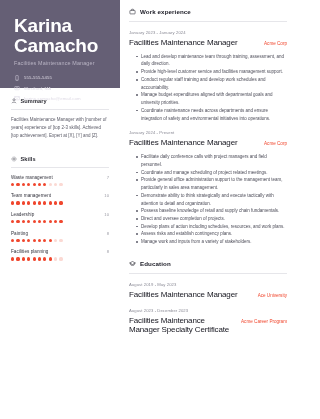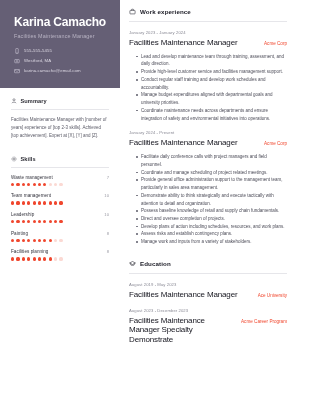--- a/index.html
+++ b/index.html
@@ -15,21 +15,21 @@
   .sidebar { width: 120px; flex: 0 0 120px; }
 
   .header-card {
     background: #655f75;
     height: 88px;
     padding: 12px 11px 8px 14px;
     display: flex; flex-direction: column;
   }
   .name {
     color: #ffffff;
-    font-size: 12px;
+    font-size: 19px;
     font-weight: bold;
     letter-spacing: -0.2px;
     line-height: 1.05;
     margin-top: 4px;
   }
   .job-title {
     color: #b9b4c4;
     font-size: 5.4px;
     margin-top: 4px;
     letter-spacing: 0.15px;
@@ -313,21 +313,21 @@
           <div class="entry">
             <div class="entry-date">August 2019 - May 2023</div>
             <div class="entry-line">
               <div class="entry-title">Facilities Maintenance Manager</div>
               <div class="entry-org">Ace University</div>
             </div>
           </div>
           <div class="entry">
             <div class="entry-date">August 2023 - December 2023</div>
             <div class="entry-line">
-              <div class="entry-title">Facilities Maintenance Manager Specialty Demonstrate</div>
+              <div class="entry-title">Facilities Maintenance Manager Specialty Certificate</div>
               <div class="entry-org">Acme Career Program</div>
             </div>
           </div>
         </div>
     </div>
 
   </div>
 </div>
 
 </body></html>

